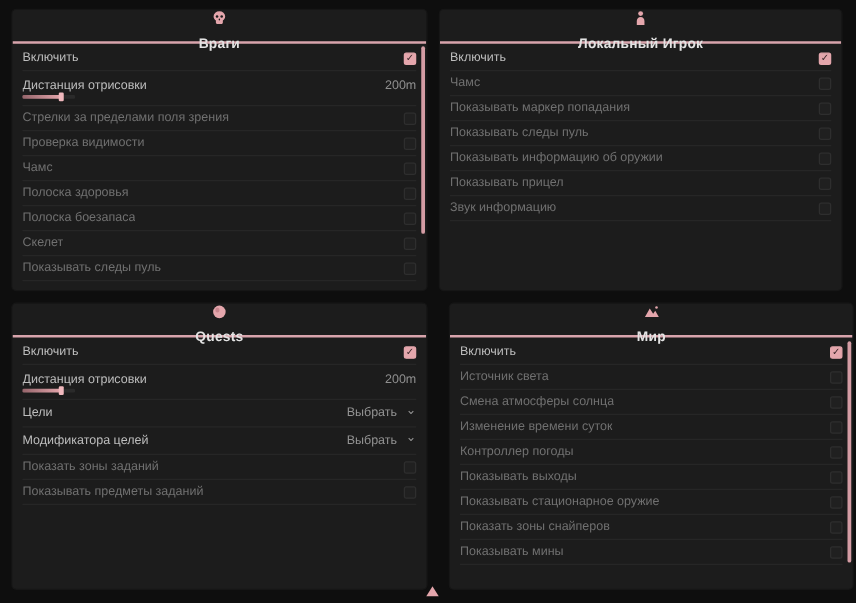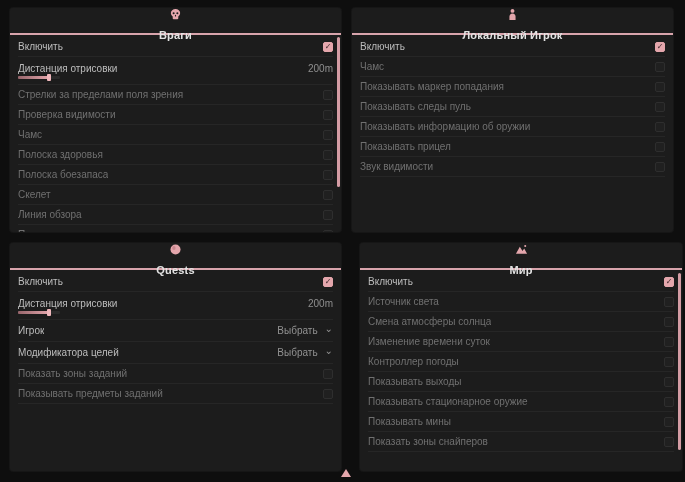--- a/index.html
+++ b/index.html
@@ -113,24 +113,20 @@
   </div>
       <div class="row">
     <span class="label">Полоска боезапаса</span>
     <span class="checkbox"></span>
   </div>
       <div class="row">
     <span class="label">Скелет</span>
     <span class="checkbox"></span>
   </div>
       <div class="row">
-    <span class="label">Линия обзора</span>
-    <span class="checkbox"></span>
-  </div>
-      <div class="row">
     <span class="label">Показывать следы пуль</span>
     <span class="checkbox"></span>
   </div>
     </div>
   <div class="scroll-thumb"></div>
 </div>
 
 <div class="panel" id="panel-local-player">
   <div class="panel-header">
     <svg viewBox="0 0 14 14">
@@ -158,21 +154,21 @@
   </div>
       <div class="row">
     <span class="label">Показывать информацию об оружии</span>
     <span class="checkbox"></span>
   </div>
       <div class="row">
     <span class="label">Показывать прицел</span>
     <span class="checkbox"></span>
   </div>
       <div class="row">
-    <span class="label">Звук видимости</span>
+    <span class="label">Звук информацию</span>
     <span class="checkbox"></span>
   </div>
     </div>
 </div>
 
 <div class="panel" id="panel-quests">
   <div class="panel-header">
     <svg viewBox="0 0 14 14">
       <circle class="icon-pink" cx="7" cy="7" r="5.4"></circle>
       <ellipse cx="5.3" cy="5.4" rx="1.8" ry="2.2" fill="#c9868e"></ellipse>
@@ -188,21 +184,21 @@
     <div class="top-line">
       <span class="label">Дистанция отрисовки</span>
       <span class="slider-value">200m</span>
     </div>
     <div class="slider-track">
       <div class="slider-fill"></div>
       <div class="slider-handle"></div>
     </div>
   </div>
       <div class="row row-select bright">
-    <span class="label">Игрок</span>
+    <span class="label">Цели</span>
     <span class="select-control">
       <span class="select-value">Выбрать</span>
       <span class="chevron">⌄</span>
     </span>
   </div>
       <div class="row row-select bright">
     <span class="label">Модификатора целей</span>
     <span class="select-control">
       <span class="select-value">Выбрать</span>
       <span class="chevron">⌄</span>
@@ -250,24 +246,24 @@
   </div>
       <div class="row">
     <span class="label">Показывать выходы</span>
     <span class="checkbox"></span>
   </div>
       <div class="row">
     <span class="label">Показывать стационарное оружие</span>
     <span class="checkbox"></span>
   </div>
       <div class="row">
+    <span class="label">Показать зоны снайперов</span>
+    <span class="checkbox"></span>
+  </div>
+      <div class="row">
     <span class="label">Показывать мины</span>
     <span class="checkbox"></span>
   </div>
-      <div class="row">
-    <span class="label">Показать зоны снайперов</span>
-    <span class="checkbox"></span>
-  </div>
     </div>
   <div class="scroll-thumb"></div>
 </div>
 
 <div id="cursor"></div>
 
 </body></html>

